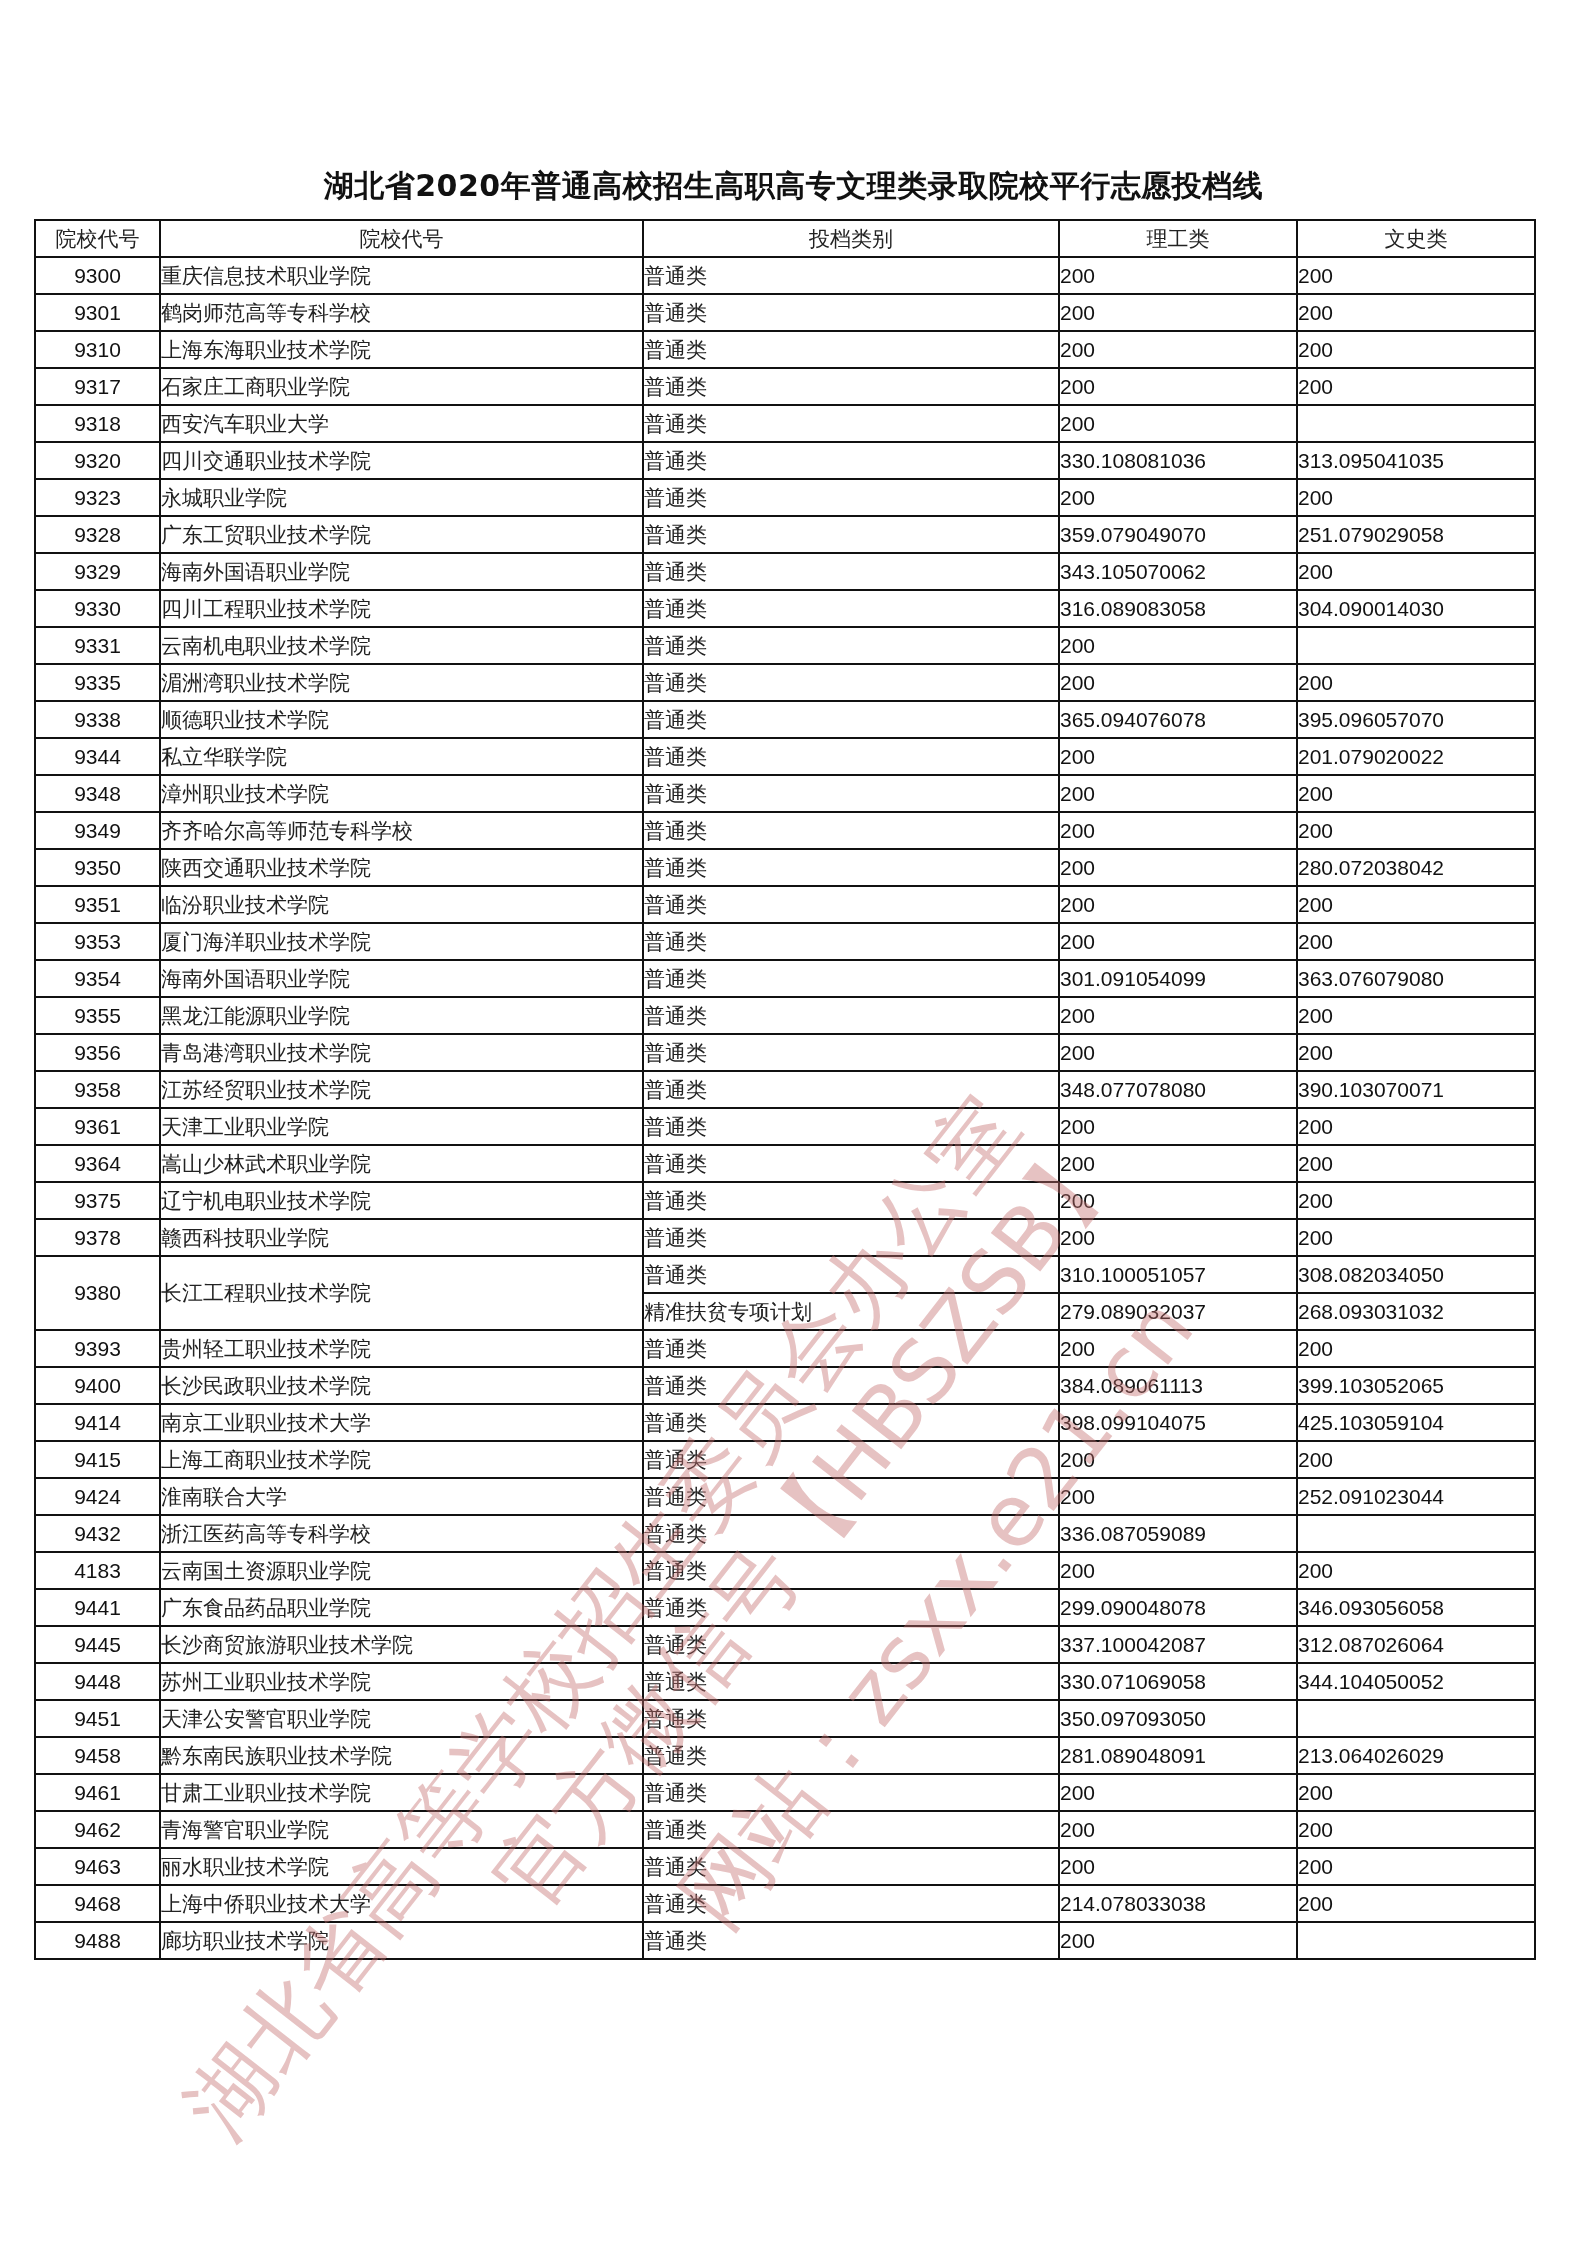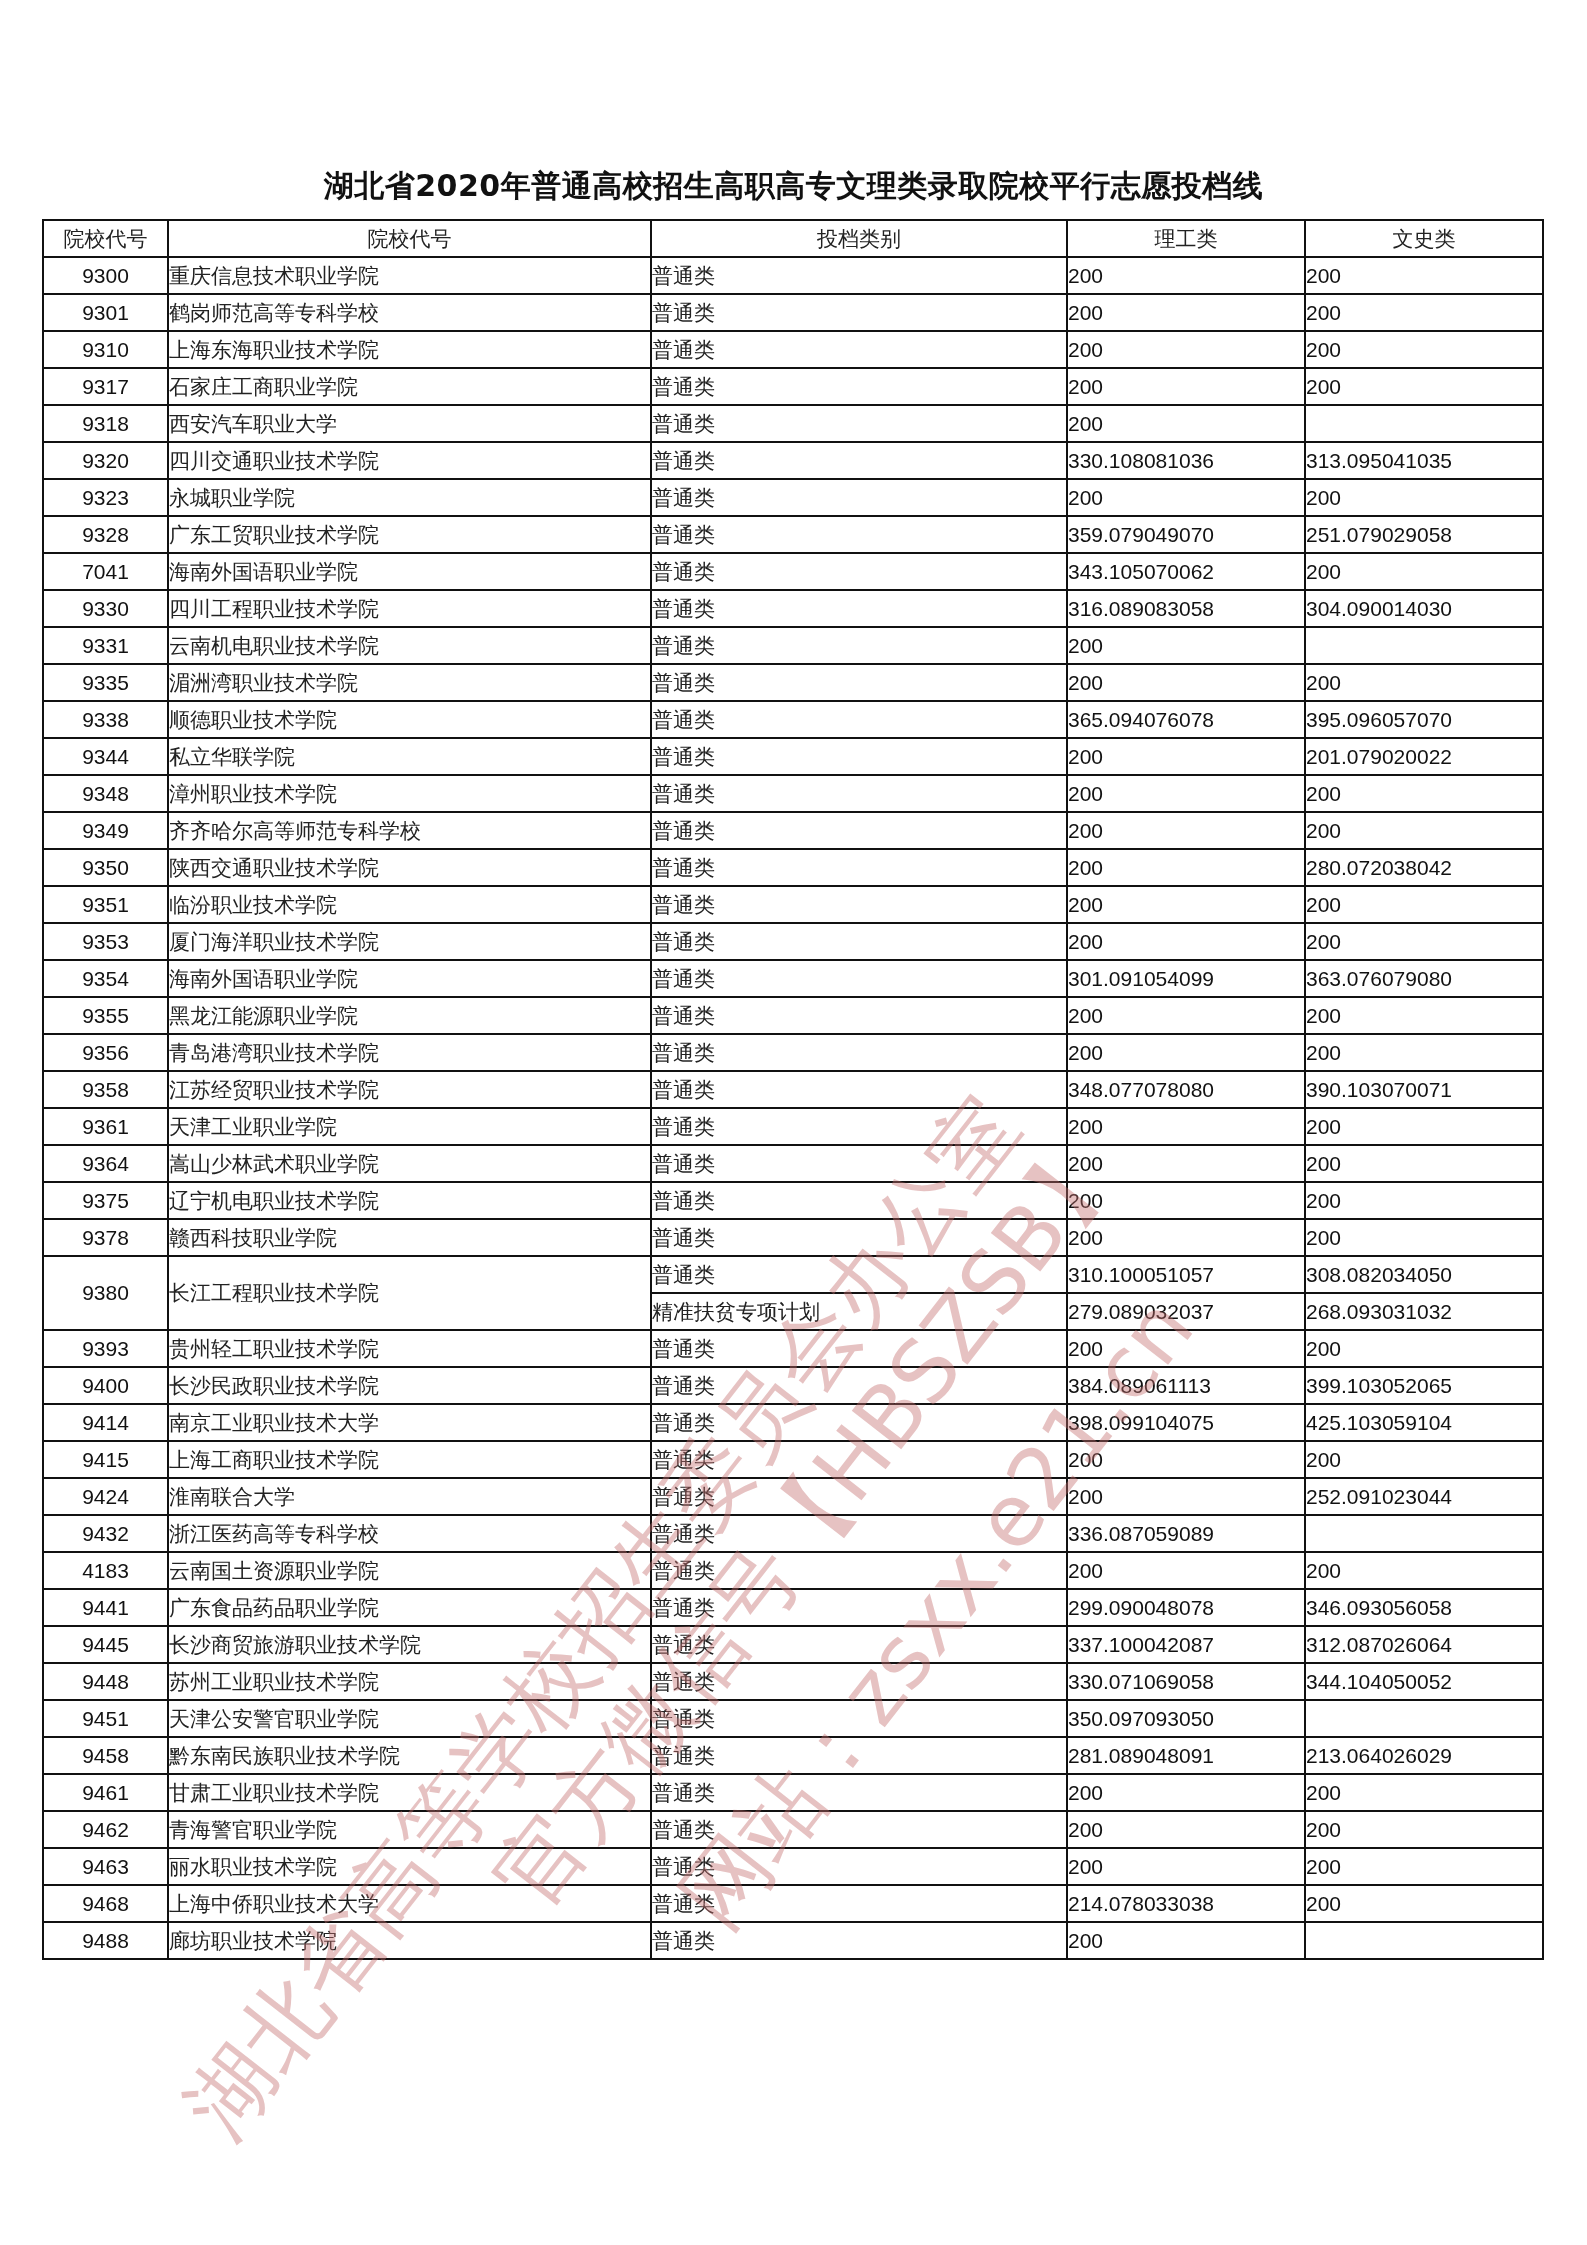--- a/index.html
+++ b/index.html
@@ -1,21 +1,21 @@
 <!DOCTYPE html>
 <html><head>
 <meta charset="utf-8">
 <style>
   html, body { margin: 0; padding: 0; background: #ffffff; }
   body { width: 1587px; height: 2245px; position: relative; overflow: hidden;
          font-family: "Liberation Sans", "DejaVu Sans", sans-serif; color: #111; }
   .title { position: absolute; left: 0; width: 1587px; top: 166px; text-align: center;
            font-size: 30px; font-weight: bold; letter-spacing: 0.5px;
            font-family: "DejaVu Sans", sans-serif; color: #111; }
-  table.grid { position: absolute; left: 42px; top: 219px; width: 1500px;
+  table.grid { position: absolute; left: 34px; top: 219px; width: 1500px;
                border-collapse: collapse; table-layout: fixed; }
   table.grid td, table.grid th { border: 2px solid #111; height: 35px; padding: 0;
                font-weight: normal; font-size: 21px; white-space: nowrap; overflow: hidden;
                vertical-align: middle; }
   table.grid th { font-family: "DejaVu Serif", serif; font-size: 21px; color: #222; text-align: center; }
   td.code { text-align: center; font-family: "Liberation Sans", sans-serif; font-size: 22px; margin-left: 35px; }
   td.name, td.cat { padding-left: 8px; font-family: "DejaVu Serif", serif; font-size: 21px; color: #222; }
   td.num { padding-left: 28px; font-family: "Liberation Sans", sans-serif; font-size: 22px; }
   col.c1 { width: 125px; } col.c2 { width: 483px; } col.c3 { width: 416px; }
   col.c4 { width: 238px; } col.c5 { width: 238px; }
@@ -96,21 +96,21 @@
         <td class="num">200</td>
       </tr>
       <tr>
         <td class="code" rowspan="1">9328</td>
         <td class="name" rowspan="1">广东工贸职业技术学院</td>
         <td class="cat">普通类</td>
         <td class="num">359.079049070</td>
         <td class="num">251.079029058</td>
       </tr>
       <tr>
-        <td class="code" rowspan="1">7041</td>
+        <td class="code" rowspan="1">9329</td>
         <td class="name" rowspan="1">海南外国语职业学院</td>
         <td class="cat">普通类</td>
         <td class="num">343.105070062</td>
         <td class="num">200</td>
       </tr>
       <tr>
         <td class="code" rowspan="1">9330</td>
         <td class="name" rowspan="1">四川工程职业技术学院</td>
         <td class="cat">普通类</td>
         <td class="num">316.089083058</td>

